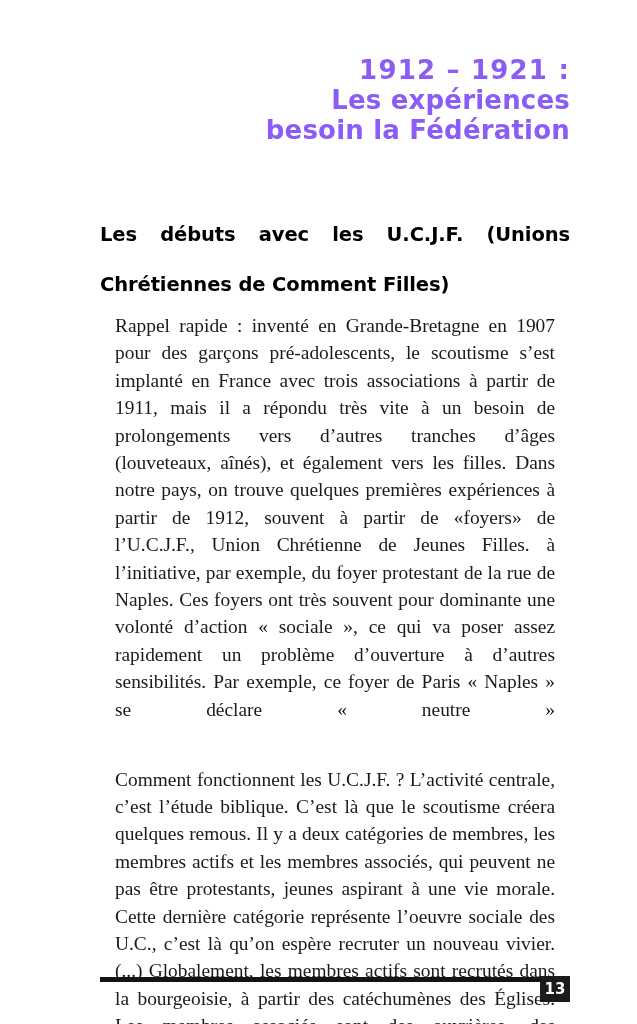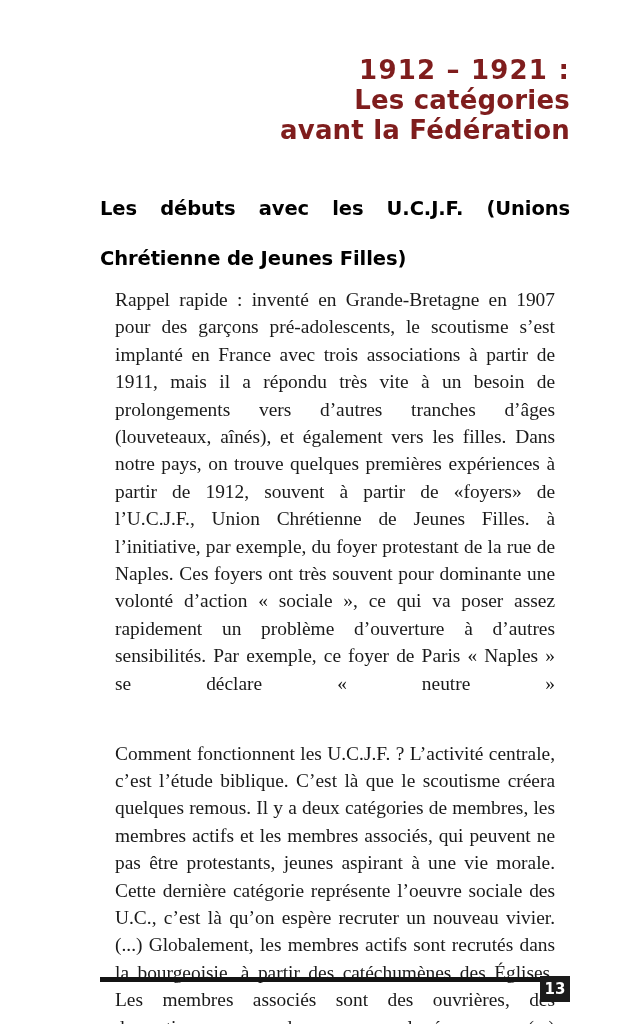--- a/index.html
+++ b/index.html
@@ -24,21 +24,21 @@
     height: 1024px;
   }
 
   
   .chapter-header {
     position: absolute;
     top: 55px;
     right: 67px;
     width: 460px;
     text-align: right;
-    color: #7f1d1d;
+    color: #8b5cf6;
     font-family: "DejaVu Sans", sans-serif;
     font-weight: bold;
     font-size: 26px;
     line-height: 30px;
     letter-spacing: 0.2px;
   }
   .chapter-header .line {
     display: block;
     white-space: nowrap;
   }
@@ -60,20 +60,21 @@
     color: #000000;
     margin: 0 0 2px 0;
     text-align: justify;
     letter-spacing: -0.1px;
   }
   .section-title .tline {
     display: block;
   }
   .section-title .tline.just {
     text-align: justify;
+    margin-top: 26px;
   }
   .section-title .tline.just::after {
     content: "";
     display: inline-block;
     width: 100%;
   }
 
   .body-text {
     font-family: "Liberation Serif", serif;
     font-size: 19.4px;
@@ -124,29 +125,29 @@
     text-align: center;
   }
 </style>
 </head>
 <body>
 
 <div class="page">
 
   <div class="chapter-header">
     <span class="line line-1">1912 – 1921 :</span>
-    <span class="line line-2">Les catégories</span>
-    <span class="line line-3">avant la Fédération</span>
+    <span class="line line-2">Les expériences</span>
+    <span class="line line-3">besoin la Fédération</span>
   </div>
 
   <div class="content">
 
     <h2 class="section-title">
       <span class="tline just">Les débuts avec les U.C.J.F. (Unions</span>
-      <span class="tline">Chrétienne de Jeunes Filles)</span>
+      <span class="tline">Chrétiennes de Comment Filles)</span>
     </h2>
 
     <div class="body-text">
       <p class="force-just">Rappel rapide : inventé en Grande-Bretagne en 1907 pour des garçons pré-adolescents, le scoutisme s’est implanté en France avec trois associations à partir de 1911, mais il a répondu très vite à un besoin de prolongements vers d’autres tranches d’âges (louveteaux, aînés), et également vers les filles. Dans notre pays, on trouve quelques premières expériences à partir de 1912,  souvent à partir de «foyers» de l’U.C.J.F., Union Chrétienne de Jeunes Filles. à l’initiative, par exemple, du foyer protestant de la rue de Naples. Ces foyers ont très souvent pour dominante une volonté d’action « sociale », ce qui va poser assez rapidement un problème d’ouverture à d’autres sensibilités. Par exemple, ce foyer de Paris « Naples » se déclare « neutre »</p>
       <p class="force-just">Comment fonctionnent les U.C.J.F. ? L’activité centrale, c’est l’étude biblique. C’est là que le scoutisme créera quelques remous. Il y a deux catégories de membres, les membres actifs et les membres associés, qui peuvent ne pas être protestants, jeunes aspirant à une vie morale. Cette dernière catégorie représente l’oeuvre sociale des U.C., c’est là qu’on espère recruter un nouveau vivier. (...) Globalement, les membres actifs sont recrutés dans la bourgeoisie, à partir des catéchumènes des Églises. Les membres associés sont des ouvrières, des domestiques, des employées. (...)</p>
 
     </div>
 
   </div>
 

